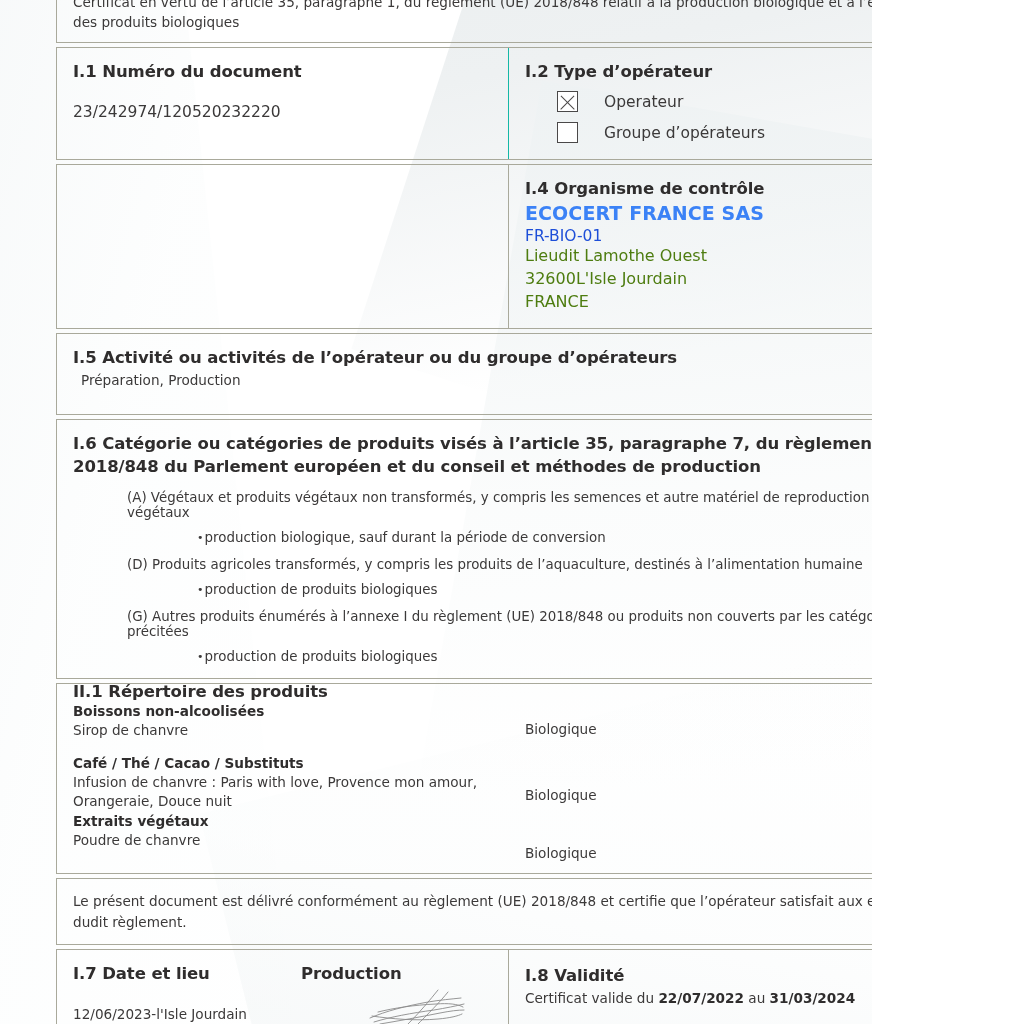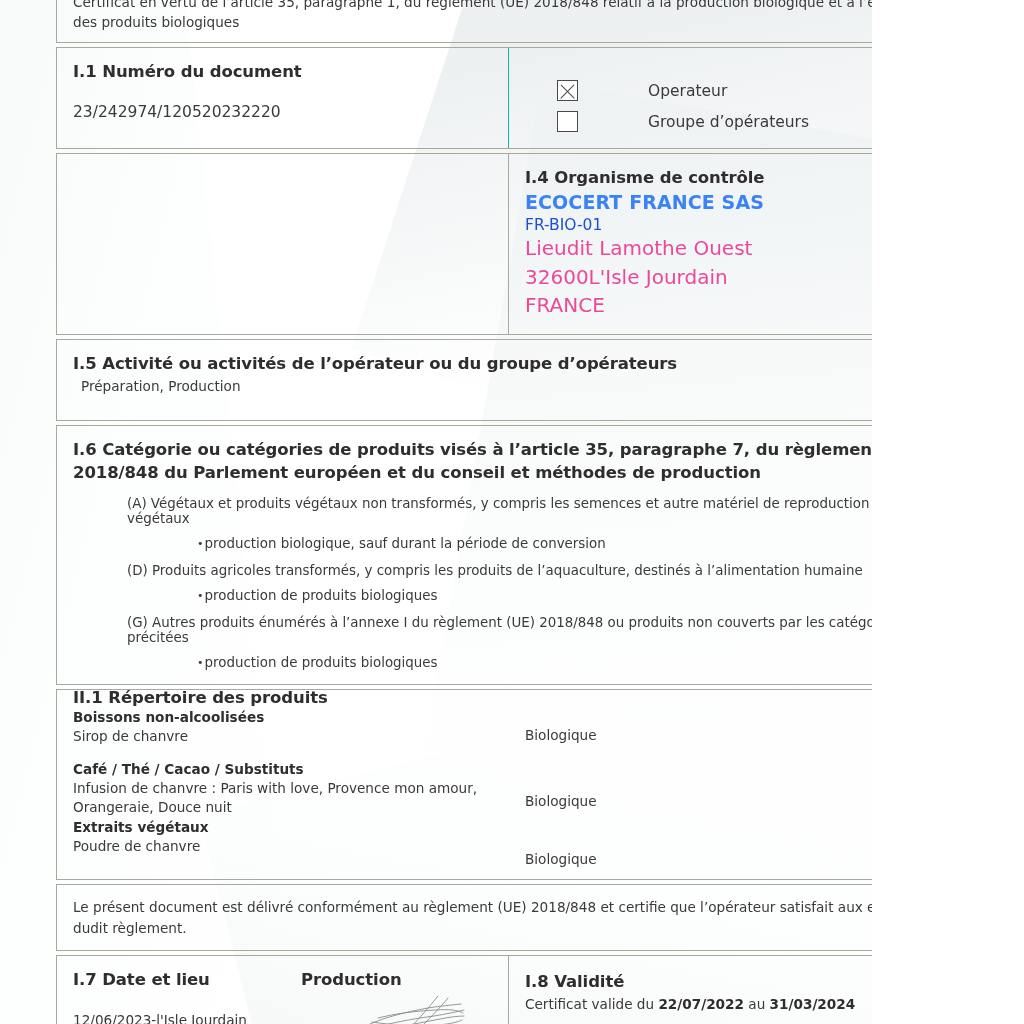--- a/index.html
+++ b/index.html
@@ -99,36 +99,36 @@
     background: #fff;
   }
   .cbox.checked::before, .cbox.checked::after {
     content: ""; position: absolute;
     left: 0; top: 50%;
     width: 100%; height: 1.4px;
     background: #4a4848;
   }
   .cbox.checked::before { transform: rotate(45deg); }
   .cbox.checked::after  { transform: rotate(-45deg); }
-  .cblabel { font-size: 15.5px; color: #3b3939; margin-left: 44px; }
+  .cblabel { font-size: 15.5px; color: #3b3939; }
 
   
   #sec-org { display: flex; min-height: 158px; }
   #sec-org .cell-l { width: 452px; border-right: 1px solid #a9a99b; }
   #sec-org .cell-r { flex: 1; padding: 14px 16px 14px 16px; }
   #org-name {
     font-weight: bold; font-size: 19px;
     color: #3b82f6; letter-spacing: 0.1px;
     margin-top: 4px;
   }
   #org-code {
     font-size: 15.5px; color: #1d4ed8;
     margin-top: 3px;
   }
-  .org-line { font-size: 20px; color: #ec4899; line-height: 1.42; }
+  .org-line { font-size: 16px; color: #4d7c0f; line-height: 1.42; }
 
   
   #sec-act { padding: 14px 16px 26px 16px; }
   #act-val { margin-top: 5px; margin-left: 8px; font-size: 13.6px; color: #3b3939; }
 
   
   #sec-cat { padding: 12px 16px 14px 16px; }
   #sec-cat .hdr { line-height: 1.42; }
   .cat-item {
     margin-top: 12px; margin-left: 54px;
@@ -179,20 +179,21 @@
     <div class="box">
       <div id="head">Certificat en vertu de l’article 35, paragraphe 1, du règlement (UE) 2018/848 relatif à la production biologique et à l’étiquetage des produits biologiques</div>
     </div>
 
     <div class="box row2" id="sec-ids">
       <div class="cell-l">
         <div class="hdr">I.1 Numéro du document</div>
         <div id="doc-num">23/242974/120520232220</div>
       </div>
       <div class="cell-r">
+        <div class="hdr">I.2 Type d’opérateur</div>
 
         <div class="cbline">
           <span class="cbox checked"></span>
           <span class="cblabel">Operateur</span>
         </div>
         <div class="cbline">
           <span class="cbox"></span>
           <span class="cblabel">Groupe d’opérateurs</span>
         </div>
       </div>

